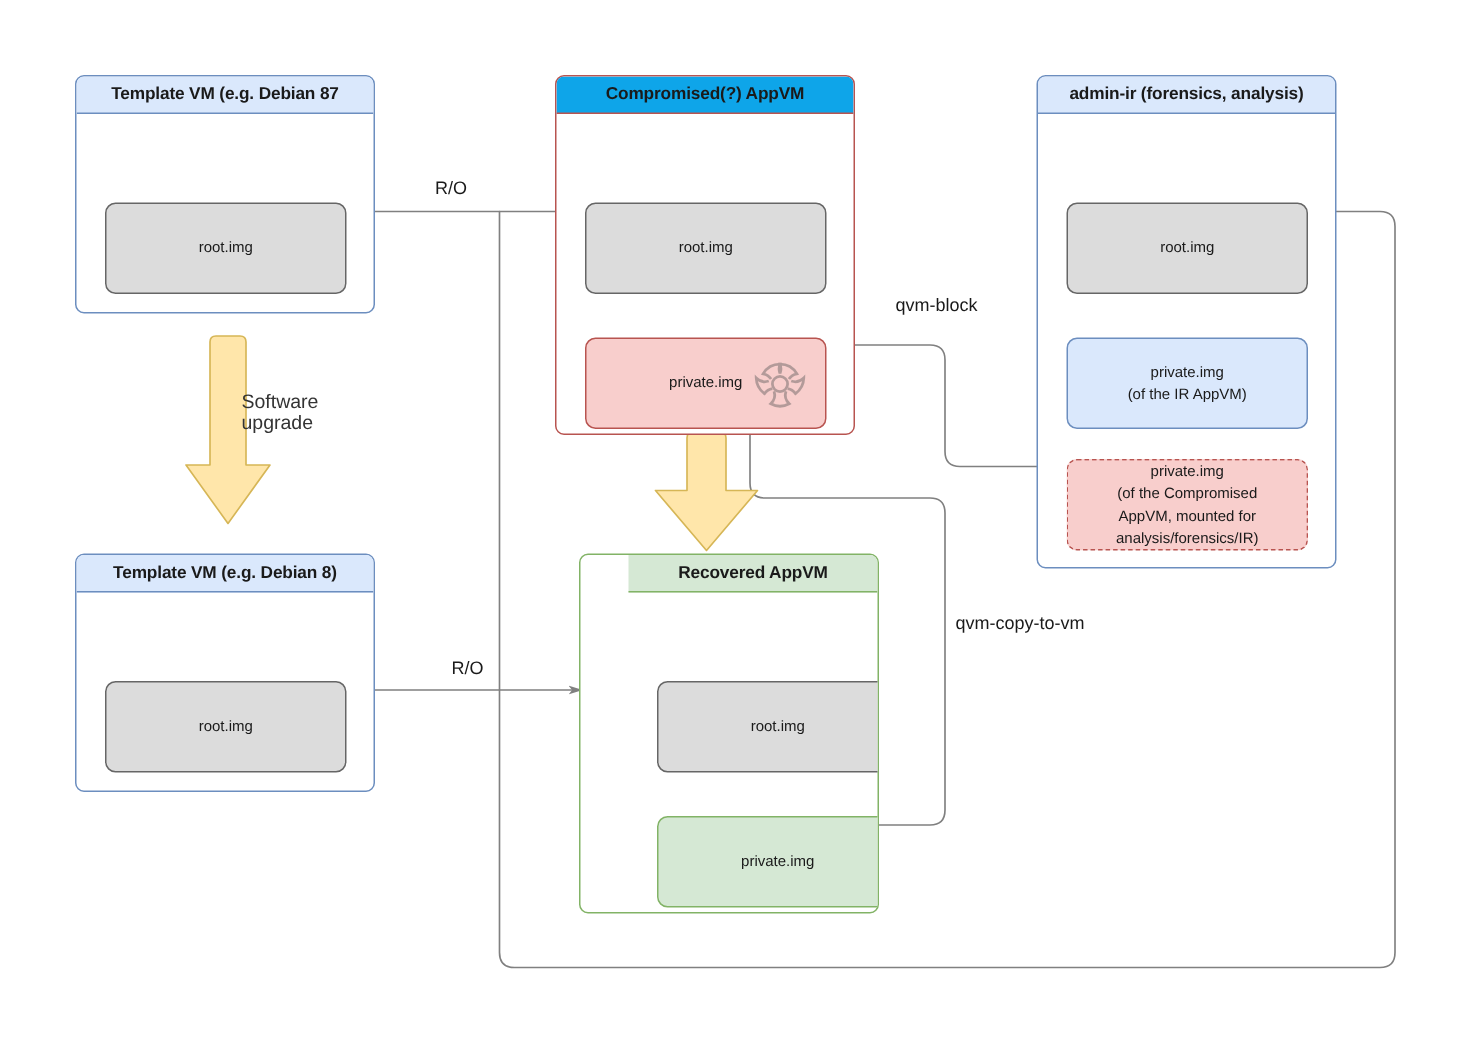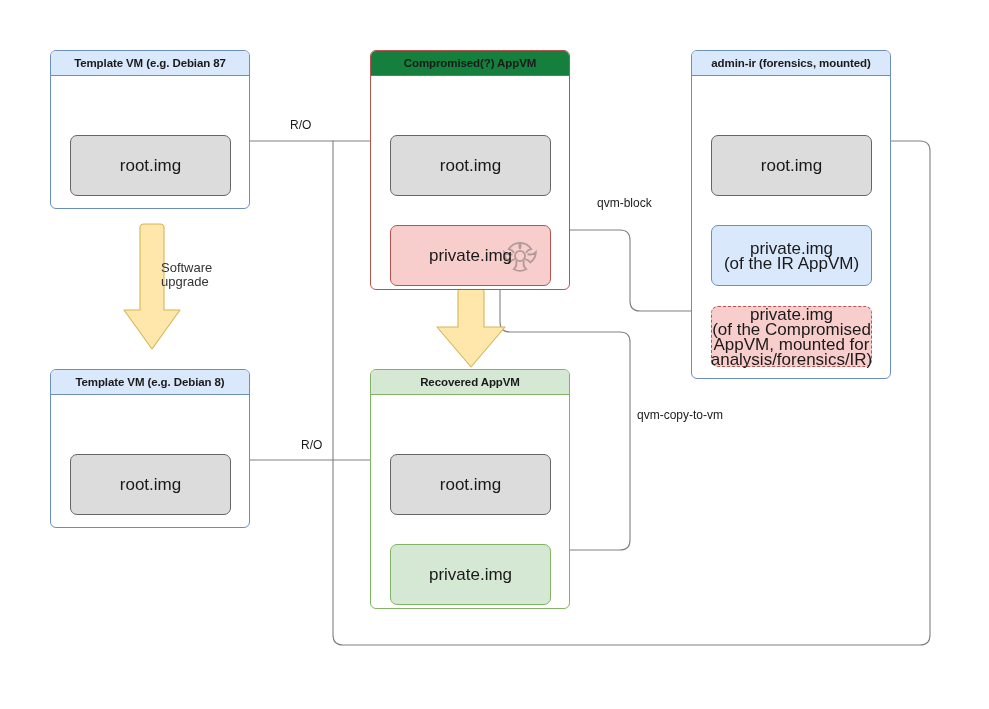--- a/index.html
+++ b/index.html
@@ -46,34 +46,34 @@
     color: #1a1a1a;
     letter-spacing: -0.1px;
     white-space: nowrap;
     overflow: hidden;
   }
   .vm-body { position: relative; width: 100%; }
 
   .vm.blue { border: 1px solid #6c8ebf; }
   .vm.blue .vm-title { background: #dae8fc; border-bottom: 1px solid #6c8ebf; }
   .vm.red { border: 1px solid #b85450; }
-  .vm.red .vm-title { background: #15803d; border-bottom: 1px solid #b85450; }
+  .vm.red .vm-title { background: #0ea5e9; border-bottom: 1px solid #b85450; }
   .vm.green { border: 1px solid #82b366; }
   .vm.green .vm-title { background: #d5e8d4; border-bottom: 1px solid #82b366; }
 
   
   .img-box {
     position: absolute;
     box-sizing: border-box;
     border-radius: 7px;
     display: flex;
     align-items: center;
     justify-content: center;
     text-align: center;
-    font-size: 17px;
+    font-size: 10px;
     color: #1a1a1a;
     line-height: 15px;
   }
   .img-box.grey  { background: #dcdcdc; border: 1px solid #666666; }
   .img-box.red   { background: #f8cecc; border: 1px solid #b85450; }
   .img-box.blue  { background: #dae8fc; border: 1px solid #6c8ebf; }
   .img-box.green { background: #d5e8d4; border: 1px solid #82b366; }
   .img-box.red-dashed { background: #f8cecc; border: 1px dashed #b85450; }
 
   .img-label { position: relative; z-index: 2; white-space: pre-line; }
@@ -168,21 +168,21 @@
                      A18.5 18.5 0 0 1 67 45.5"></path>
             <path d="M41 61 A18.5 18.5 0 0 1 36 80 A30 30 0 0 0 64 80
                      A18.5 18.5 0 0 1 59 61"></path>
           </g>
         </svg>
       </div>
     </div>
   </div>
 
   <div class="vm blue" style="left:691px; top:50px; width:200px; height:329px;">
-    <div class="vm-title">admin-ir (forensics, mounted)</div>
+    <div class="vm-title">admin-ir (forensics, analysis)</div>
     <div class="vm-body">
       <div class="img-box grey" style="left:19px; top:59px; width:161px; height:61px;">
         <span class="img-label">root.img</span>
       </div>
       <div class="img-box blue" style="left:19px; top:149px; width:161px; height:61px;">
         <span class="img-label">private.img
 (of the IR AppVM)</span>
       </div>
       <div class="img-box red-dashed" style="left:19px; top:230px; width:161px; height:61px;">
         <span class="img-label">private.img
@@ -195,21 +195,21 @@
 
   <div class="vm blue" style="left:50px; top:369px; width:200px; height:159px;">
     <div class="vm-title">Template VM (e.g. Debian 8)</div>
     <div class="vm-body">
       <div class="img-box grey" style="left:19px; top:59px; width:161px; height:61px;">
         <span class="img-label">root.img</span>
       </div>
     </div>
   </div>
 
-  <div class="vm green" style="left:370px; top:369px; width:200px; height:240px;">
+  <div class="vm green" style="left:386px; top:369px; width:200px; height:240px;padding-left:32px;">
     <div class="vm-title">Recovered AppVM</div>
     <div class="vm-body">
       <div class="img-box grey" style="left:19px; top:59px; width:161px; height:61px;">
         <span class="img-label">root.img</span>
       </div>
       <div class="img-box green" style="left:19px; top:149px; width:161px; height:61px;">
         <span class="img-label">private.img</span>
       </div>
     </div>
   </div>

